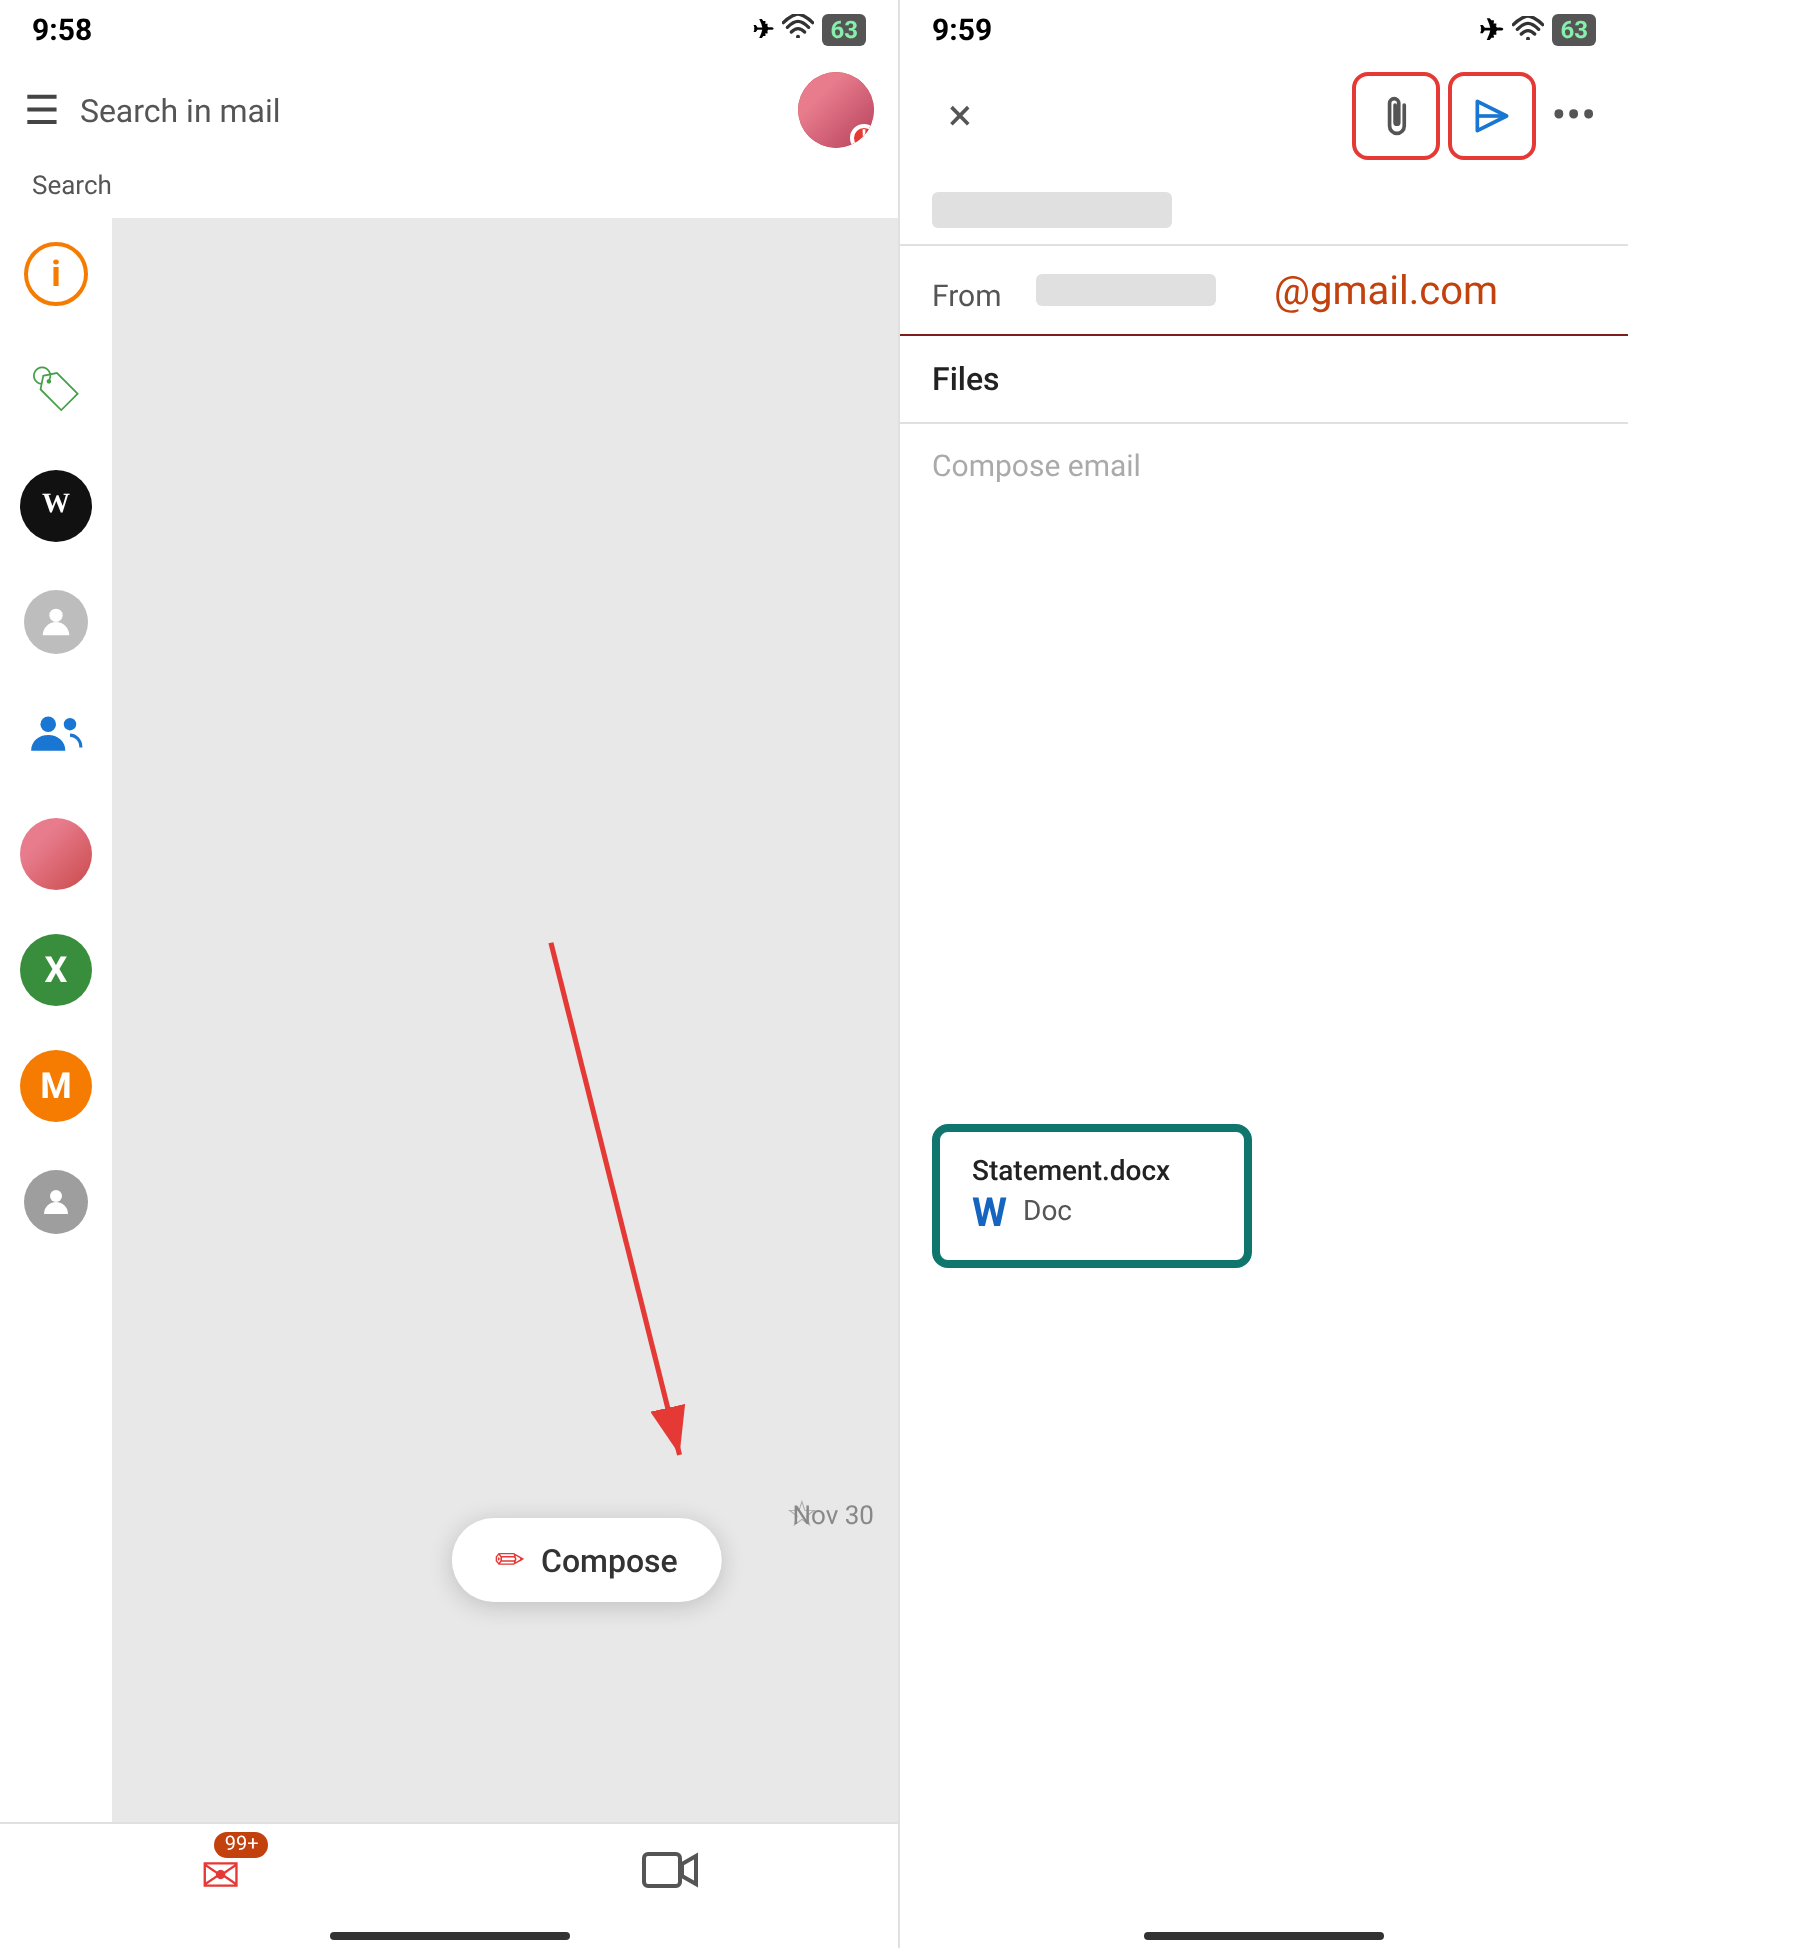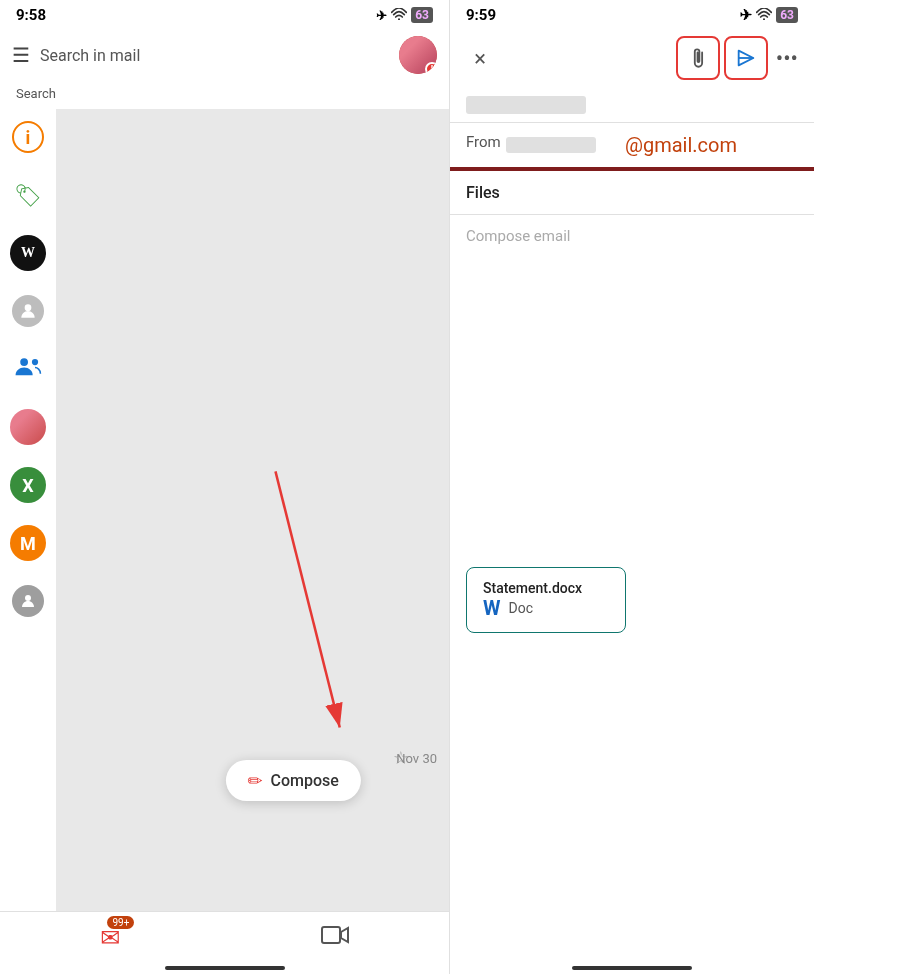--- a/index.html
+++ b/index.html
@@ -342,23 +342,24 @@
     }
     .to-placeholder {
       width: 120px;
       height: 18px;
       background: #e0e0e0;
       border-radius: 3px;
     }
 
     .from-row {
       display: flex;
-      align-items: flex-start;
+      align-items: flex-end;
       padding: 10px 16px;
-      border-bottom: 4px solid #7f1d1d;
+      border-bottom: 1px solid #7f1d1d;
+      gap: 12px;
     }
     .from-label {
       font-size: 15px;
       color: #555;
       min-width: 40px;
     }
     .from-email-placeholder {
       display: flex;
       align-items: center;
       gap: 4px;
@@ -386,21 +387,21 @@
 
     .compose-body {
       padding: 12px 16px;
       flex: 1;
       font-size: 15px;
       color: #aaa;
     }
 
     .attachment-card {
       margin: 16px;
-      border: 1px solid #0f766e;
+      border: 4px solid #0f766e;
       border-radius: 8px;
       padding: 12px 16px;
       display: flex;
       flex-direction: column;
       gap: 0;
       width: 160px;
     }
     .attachment-name {
       font-size: 14px;
       color: #222;
@@ -428,21 +429,21 @@
       border-radius: 2px;
       margin: 6px auto 4px;
     }
 
     
     .battery-icon {
       display: inline-flex;
       align-items: center;
       font-size: 12px;
       background: #555;
-      color: #f0abfc;
+      color: #86efac;
       padding: 1px 4px;
       border-radius: 3px;
       font-weight: 700;
     }
   </style>
 </head>
 <body>
 
 <div class="left-panel">
 

